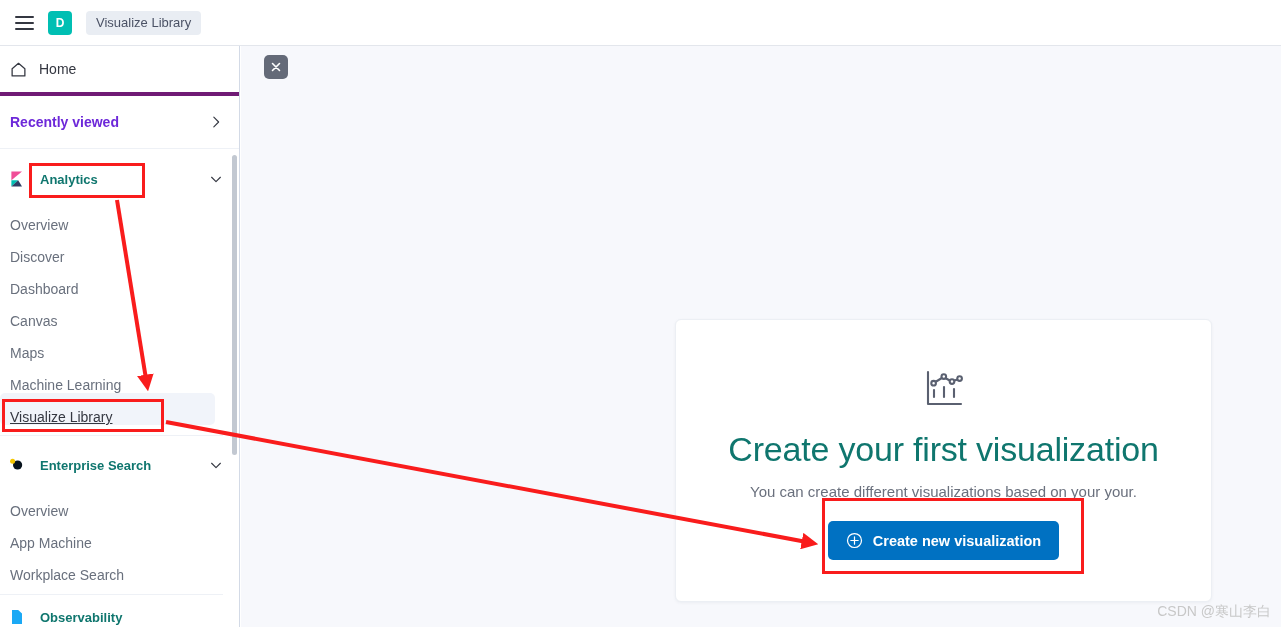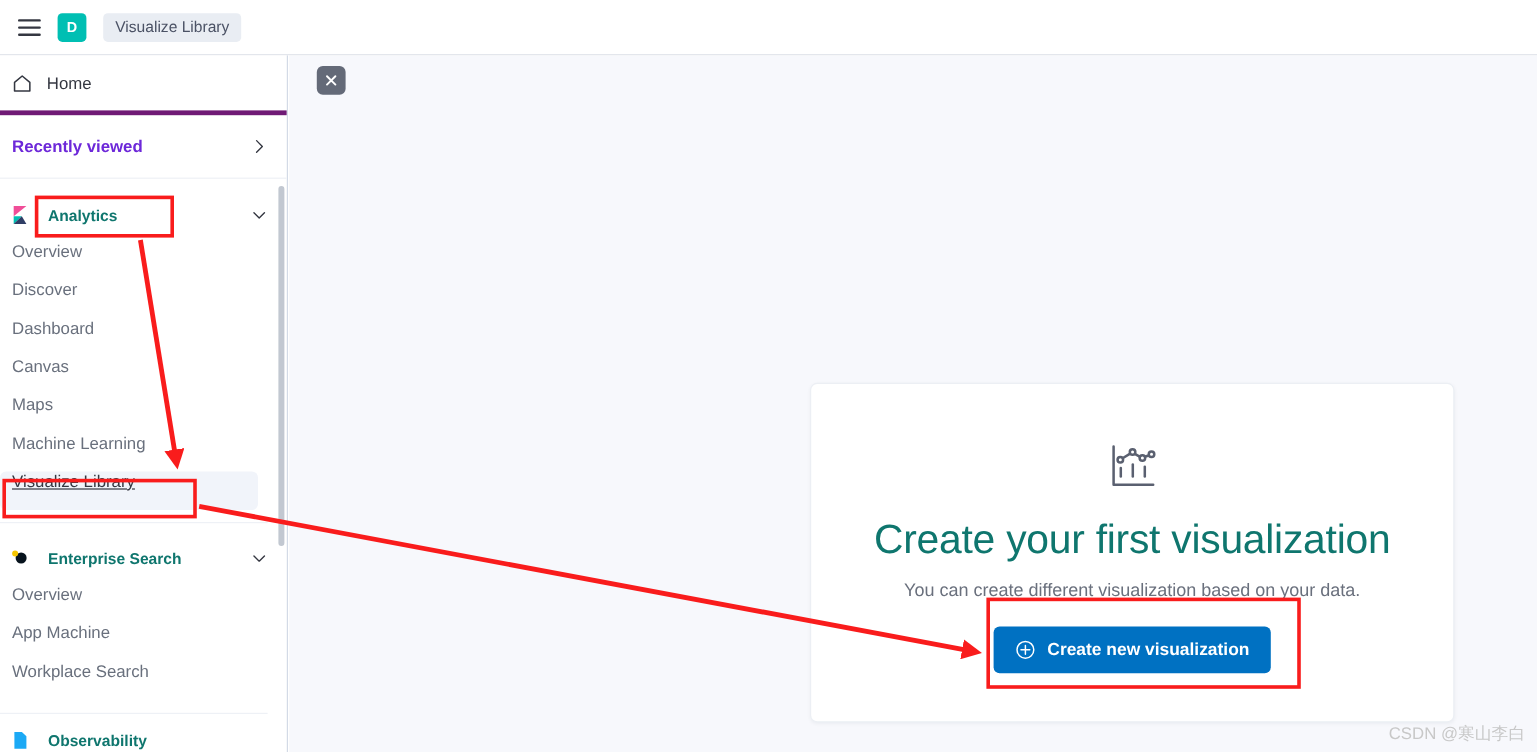--- a/index.html
+++ b/index.html
@@ -112,21 +112,21 @@
     display: flex; align-items: center;
   }
   .nav-section-head .sect-label {
     font-size: 13px; font-weight: bold; color: #0f766e;
     margin-left: 14px;
   }
   .sect-icon { width: 18px; height: 18px; display:block; }
 
   .nav-item {
     height: 32px;
-    display: flex; align-items: flex-start;
+    display: flex; align-items: flex-end;
     padding-left: 10px;
     font-size: 14px;
     color: #69707d;
     cursor: pointer;
   }
   .nav-item.selected {
     color: #343741;
     text-decoration: underline;
   }
   .nav-item-pill {
@@ -394,21 +394,21 @@
           <path d="M22 30 V20"></path>
           <path d="M32 30 V22"></path>
           <path d="M12.5 15.5 L21.5 10 L29.5 14.5 L37 12"></path>
           <circle cx="11.6" cy="16.2" r="2.3" fill="#ffffff"></circle>
           <circle cx="21.8" cy="9.6" r="2.3" fill="#ffffff"></circle>
           <circle cx="30" cy="14.6" r="2.3" fill="#ffffff"></circle>
           <circle cx="37.6" cy="11.6" r="2.3" fill="#ffffff"></circle>
         </svg>
       </span>
       <div class="empty-title">Create your first visualization</div>
-      <div class="empty-sub">You can create different visualization based on your data.</div>
+      <div class="empty-sub">You can create different visualizations based on your your.</div>
       <button class="create-btn">
         <span class="plus">
           <svg width="17" height="17" viewBox="0 0 18 18" fill="none" stroke="#ffffff" stroke-width="1.3">
             <circle cx="9" cy="9" r="7.4"></circle>
             <path d="M9 5.1 V12.9 M5.1 9 H12.9" stroke-linecap="round"></path>
           </svg>
         </span>
         <span>Create new visualization</span>
       </button>
     </div>

